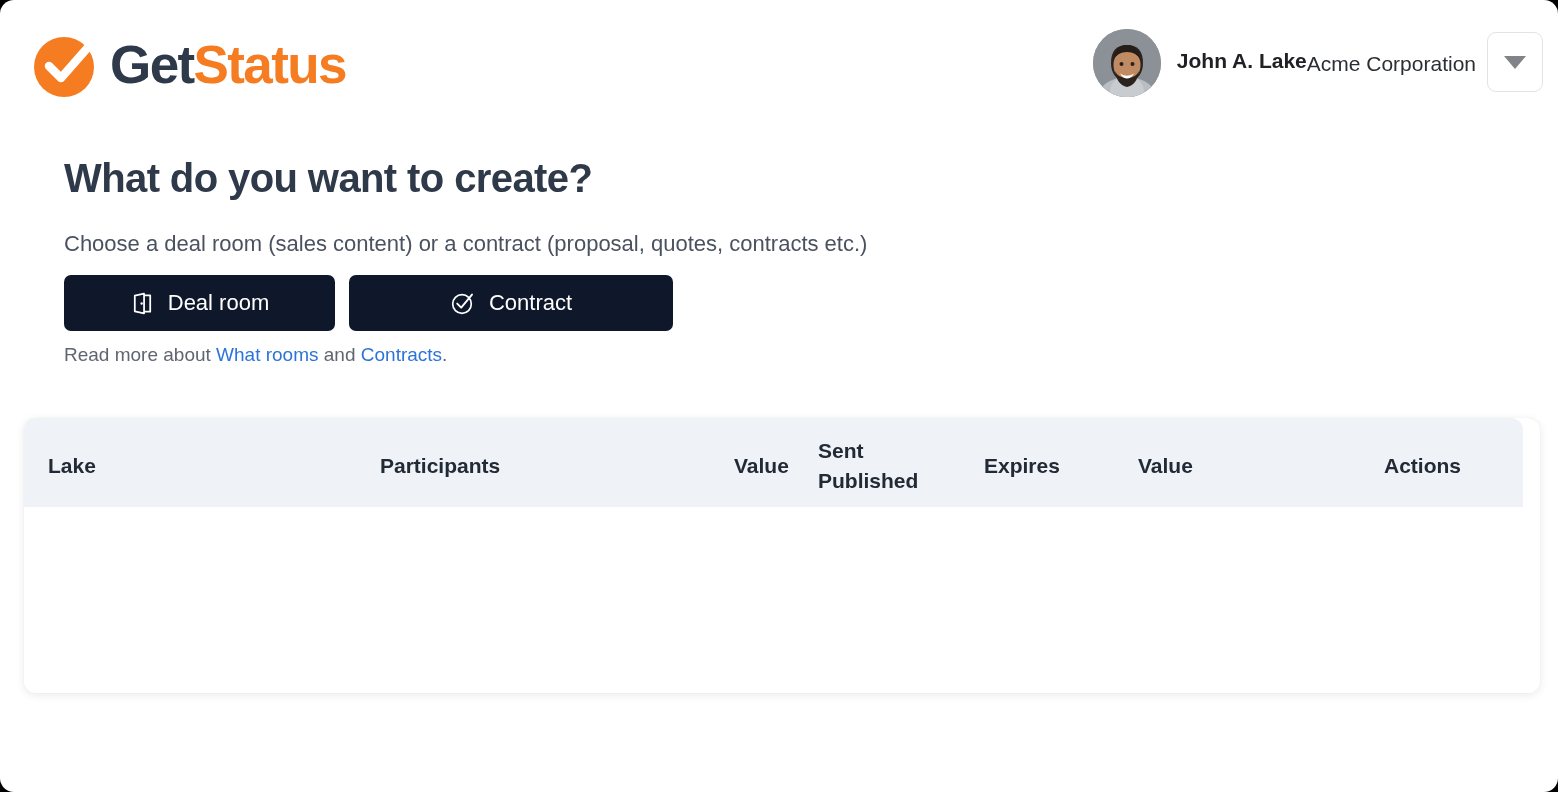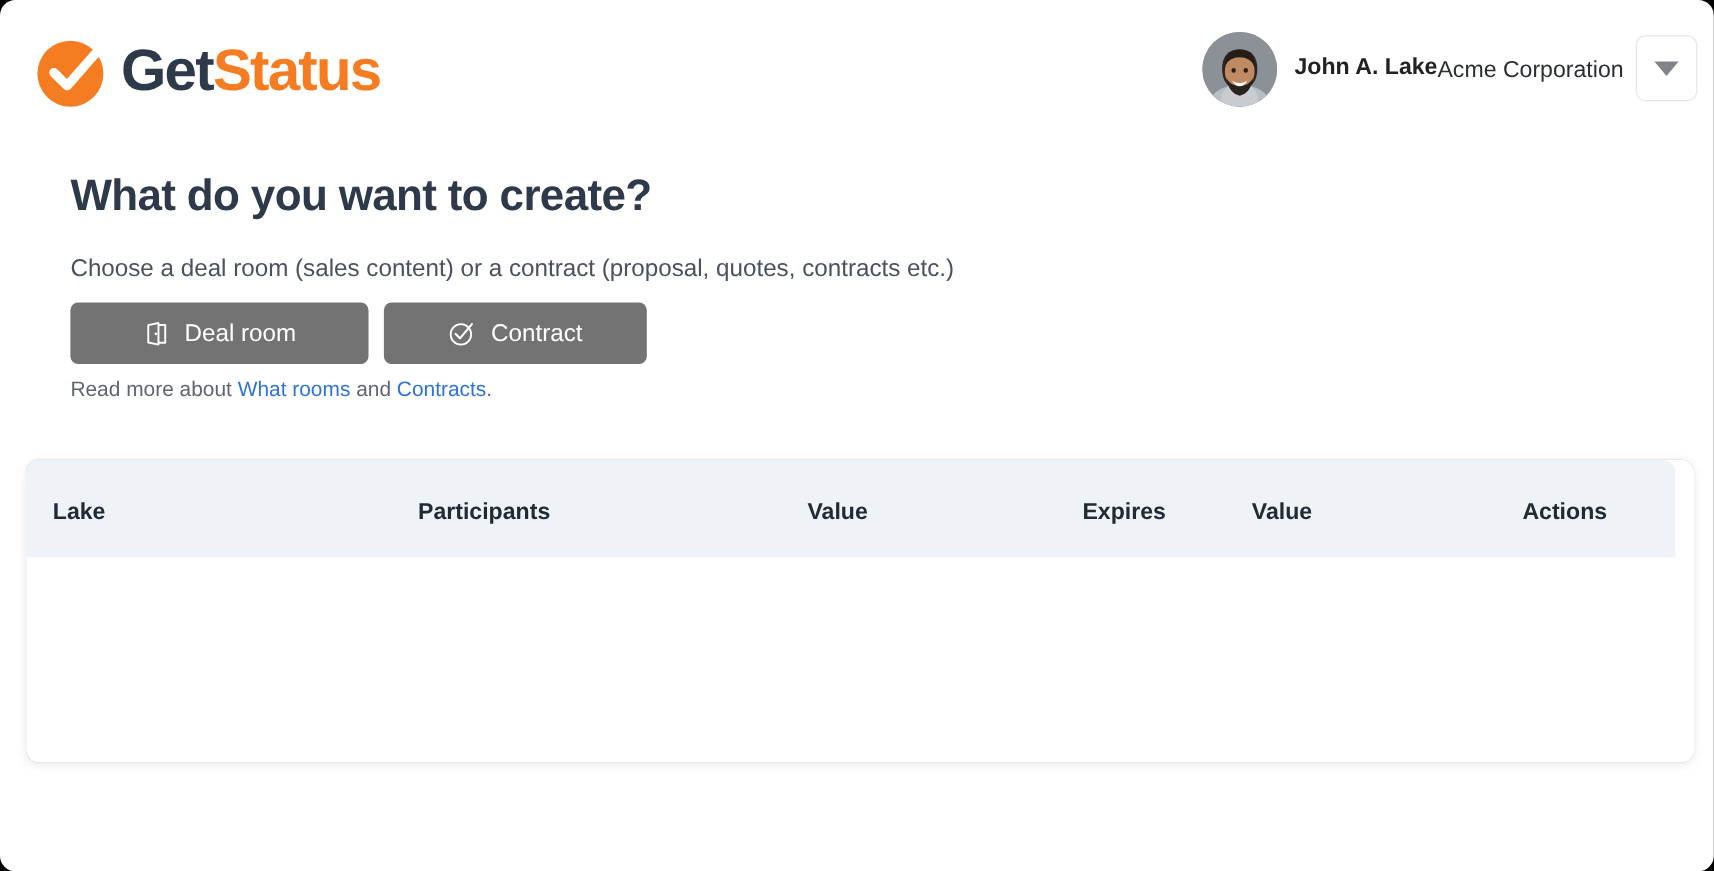--- a/index.html
+++ b/index.html
@@ -147,36 +147,36 @@
 
   .btn-row {
     position: absolute;
     left: 64px;
     top: 147px;
     display: flex;
     gap: 14px;
   }
   .btn {
     height: 56px;
-    background: #737373;
+    background: #0f172a;
     border: none;
     border-radius: 7px;
     color: #ffffff;
     font-family: "Liberation Sans", sans-serif;
     font-size: 22px;
     display: flex;
     align-items: center;
     justify-content: center;
     gap: 13px;
     cursor: pointer;
     padding: 0 28px;
     white-space: nowrap;
   }
   .btn-dealroom { width: 271px; }
-  .btn-contract { width: 239px; }
+  .btn-contract { width: 324px; }
   .btn svg { display: block; flex: 0 0 auto; }
 
   .readmore {
     position: absolute;
     left: 64px;
     top: 216px;
     font-size: 19px;
     color: #5f6671;
     white-space: nowrap;
   }
@@ -314,20 +314,22 @@
     </div>
 
     <div class="readmore"><span>Read more about </span><a>What rooms</a><span> and </span><a>Contracts</a><span>.</span></div>
 
     <div class="table-card">
       <div class="table-scroll">
         <div class="thead">
           <div class="th th-name">Lake</div>
           <div class="th th-participants">Participants</div>
           <div class="th th-value">Value</div>
+          <div class="th th-sent">Sent
+Published</div>
           <div class="th th-expires">Expires</div>
           <div class="th th-status">Value</div>
           <div class="th th-actions">Actions</div>
         </div>
       </div>
       <div class="tbody"></div>
     </div>
 
   </div>
 </div>

